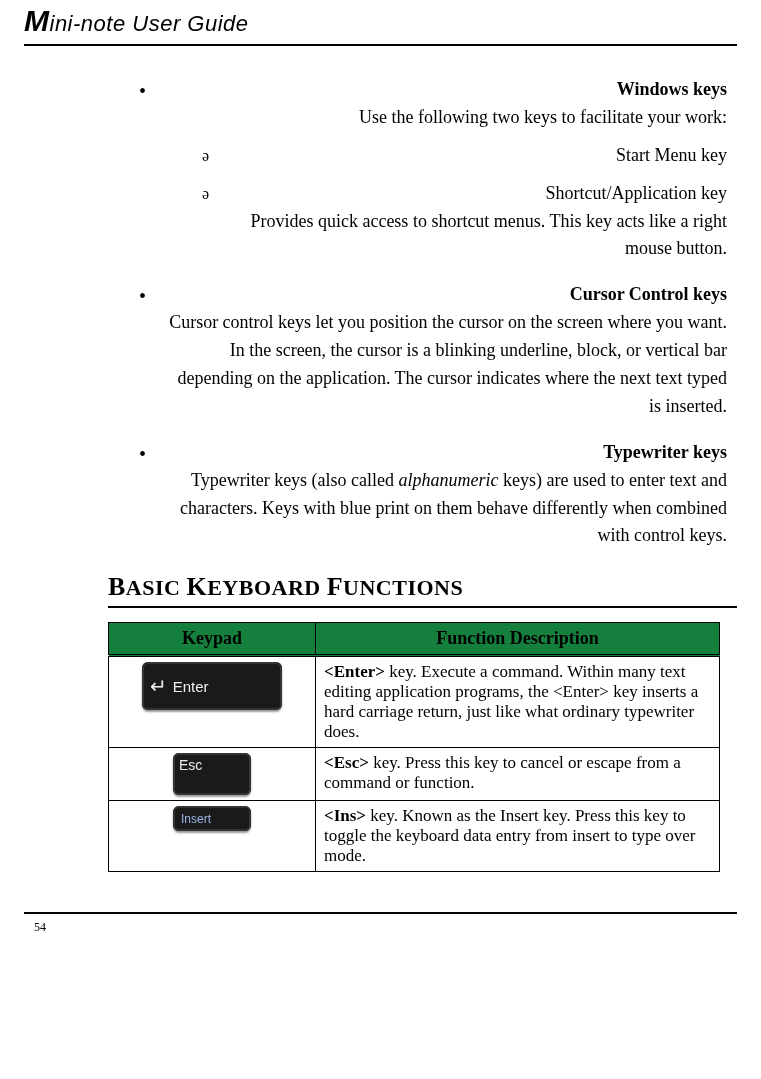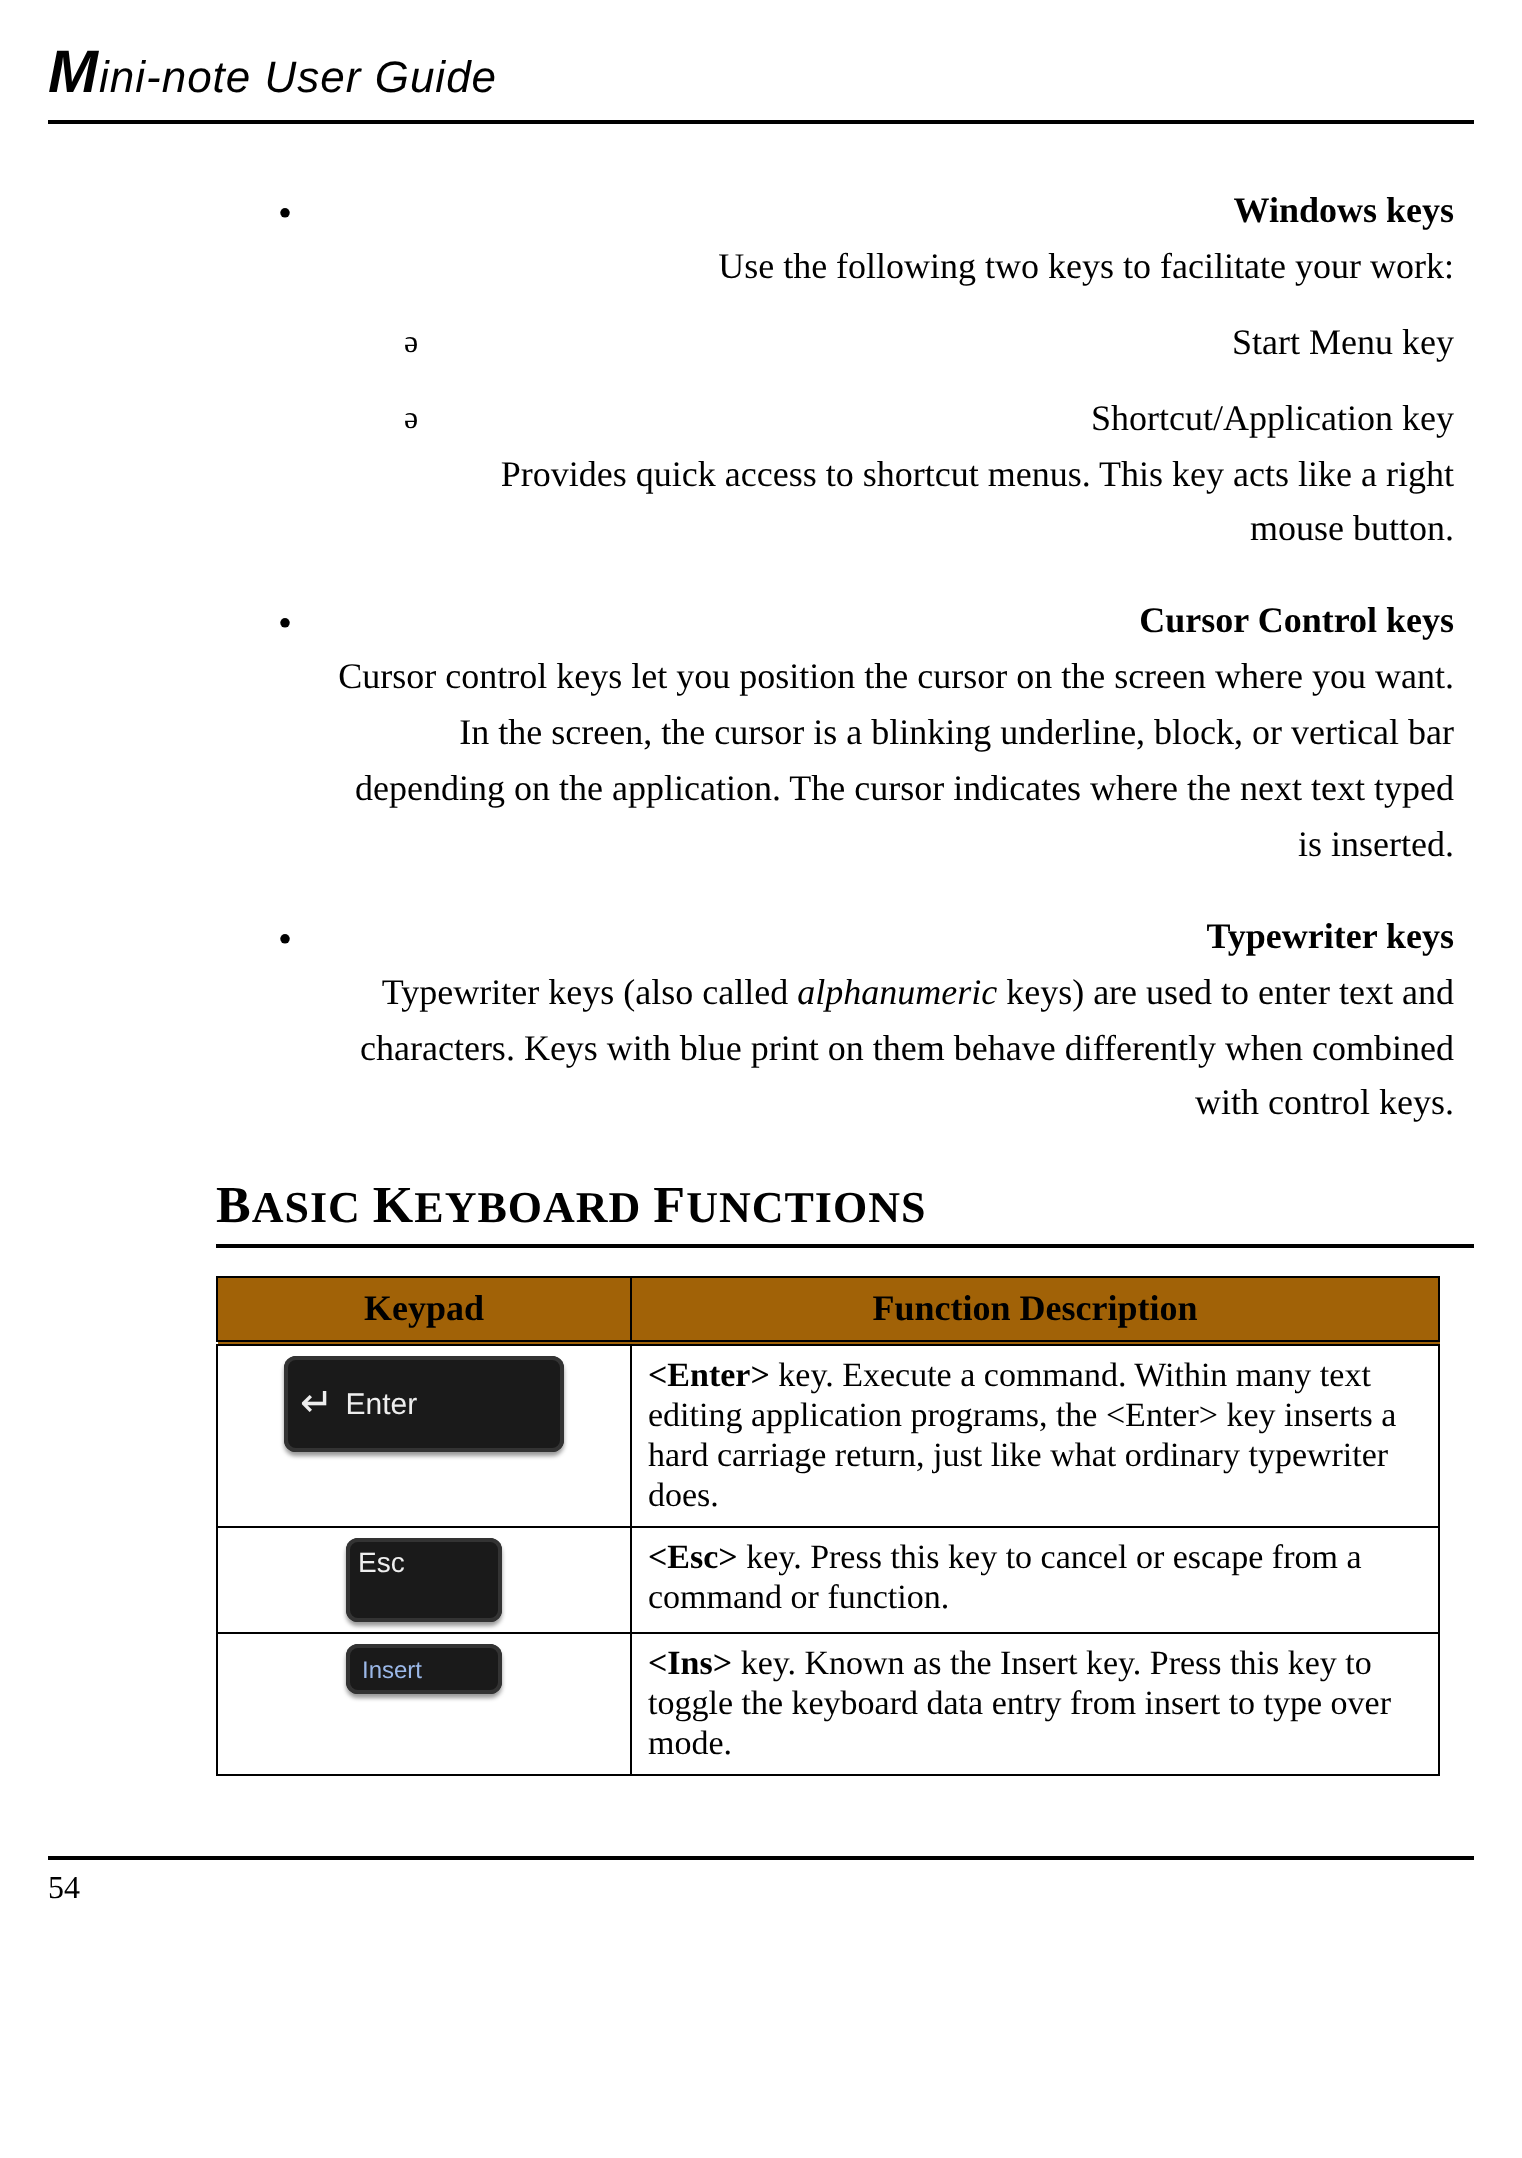--- a/index.html
+++ b/index.html
@@ -4,21 +4,21 @@
 <style>
   body {
     margin: 0;
     padding: 0;
     background: #fff;
     font-family: Georgia, 'Times New Roman', serif;
     color: #000;
     width: 761px;
   }
   .page {
-    padding: 20px 24px 12px 24px;
+    padding: 4px 24px 12px 24px;
     box-sizing: border-box;
   }
   .header {
     border-bottom: 2px solid #000;
     padding-bottom: 6px;
     margin-bottom: 30px;
   }
   .header-title {
     font-family: 'Comic Sans MS', cursive, sans-serif;
     font-style: italic;
@@ -89,21 +89,21 @@
     width: 612px;
     margin-top: 14px;
   }
   table.func th, table.func td {
     border: 1px solid #000;
     padding: 5px 8px;
     font-size: 17px;
     vertical-align: top;
   }
   table.func th {
-    background: #a16207;
+    background: #15803d;
     font-weight: bold;
     text-align: center;
     font-size: 18px;
   }
   table.func thead tr {
     border-bottom: 3px double #000;
   }
   .keycap-cell {
     width: 190px;
     text-align: center;
@@ -154,22 +154,22 @@
   }
   .bold {
     font-weight: bold;
   }
   .footer-rule {
     border-top: 2px solid #000;
     margin-top: 40px;
     margin-bottom: 6px;
   }
   .page-number {
-    font-size: 16px;
-    margin-left: 0;
+    font-size: 12px;
+    margin-left: 10px;
   }
 </style>
 </head>
 <body>
 
 <div class="page">
 
   <div class="header">
     <div class="header-title">
       <span class="big">M</span><span>ini-note User Guide</span>

